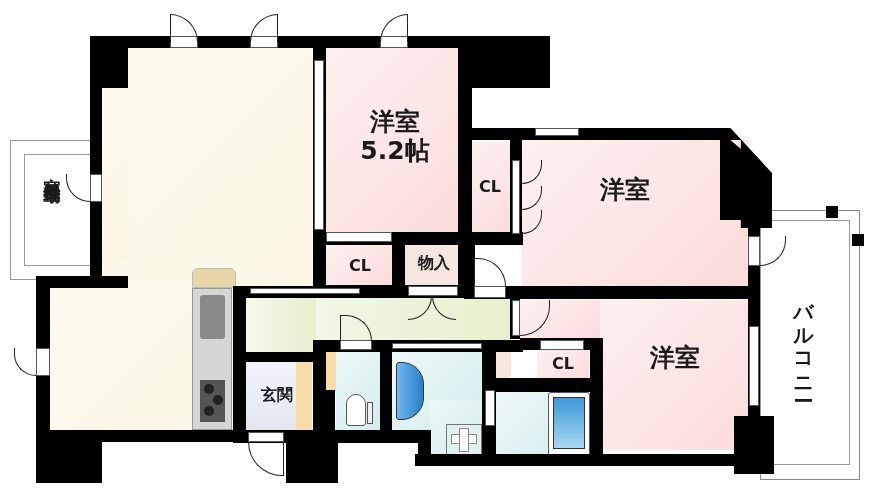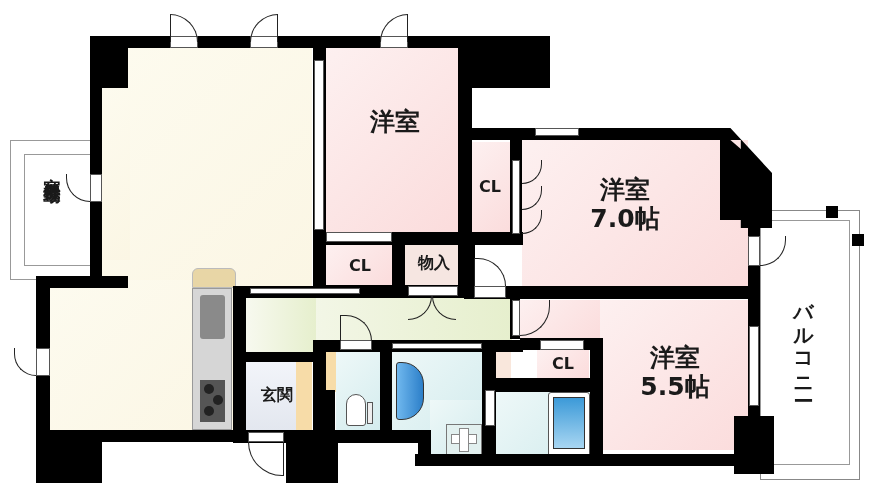--- a/index.html
+++ b/index.html
@@ -157,26 +157,25 @@
 <div class="arc" style="left:408px;top:296px;width:24px;height:24px;border-radius:0 0 24px 0;border-top:none;border-left:none;"></div>
 <div class="arc" style="left:432px;top:296px;width:24px;height:24px;border-radius:0 0 0 24px;border-top:none;border-right:none;"></div>
 <div class="arc" style="left:522px;top:160px;width:20px;height:24px;border-radius:0 0 20px 0;border-top:none;border-left:none;"></div>
 <div class="arc" style="left:522px;top:186px;width:20px;height:24px;border-radius:0 0 20px 0;border-top:none;border-left:none;"></div>
 <div class="arc" style="left:522px;top:210px;width:20px;height:24px;border-radius:0 0 20px 0;border-top:none;border-left:none;"></div>
 
 <div class="label big" style="left:160px;top:140px;width:120px;">
 </div>
 <div class="label big" style="left:340px;top:108px;width:110px;">
   <div>洋室</div>
+  <div>5.2帖</div>
 </div>
 <div class="label big" style="left:570px;top:176px;width:110px;">
   <div>洋室</div>
-  <div>7.0帖</div>
 </div>
 <div class="label big" style="left:620px;top:344px;width:110px;">
   <div>洋室</div>
-  <div>5.5帖</div>
 </div>
 <div class="label mid" style="left:472px;top:178px;width:36px;">CL</div>
 <div class="label mid" style="left:330px;top:257px;width:60px;">CL</div>
 <div class="label mid" style="left:540px;top:355px;width:46px;">CL</div>
 <div class="label mid" style="left:405px;top:254px;width:58px;">物入</div>
 <div class="label mid" style="left:246px;top:386px;width:62px;">玄関</div>
 
 </body></html>

